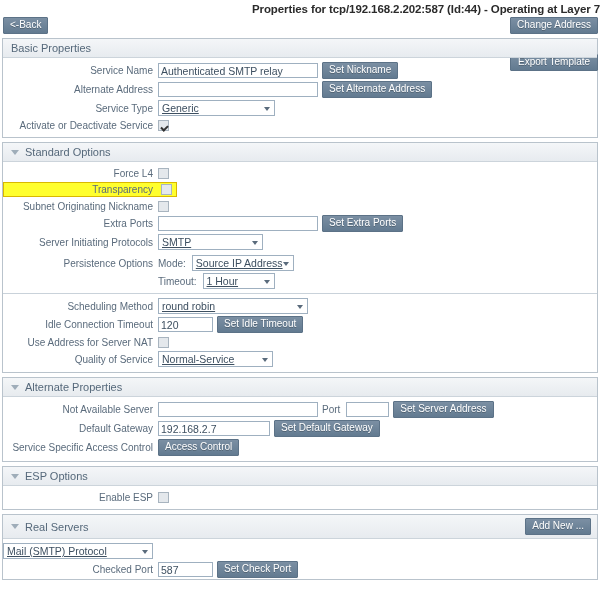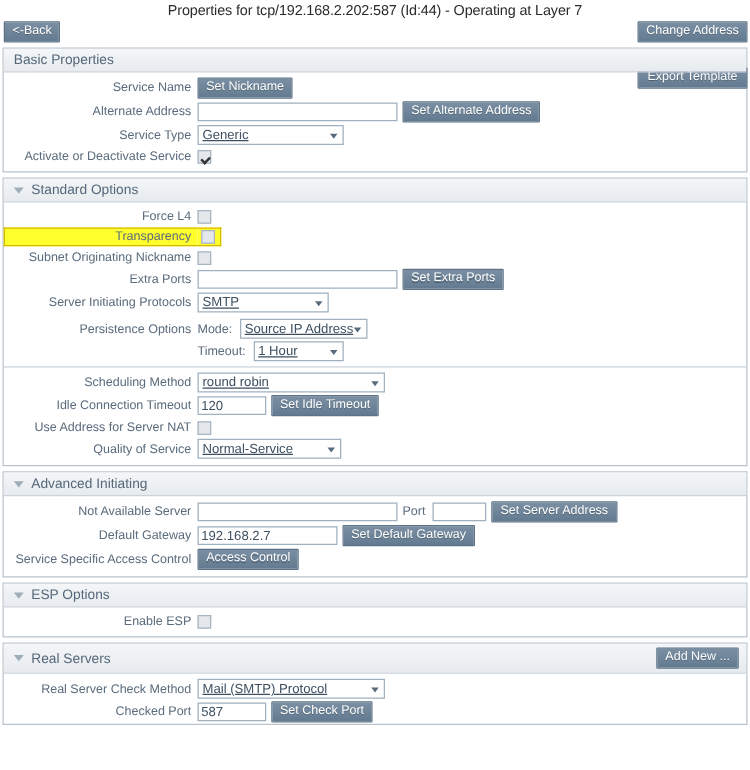--- a/index.html
+++ b/index.html
@@ -9,23 +9,23 @@
     background: #ffffff;
     font-family: "Liberation Sans", sans-serif;
     font-size: 10px;
     color: #4a5a6a;
     overflow: hidden;
   }
   .page { width: 600px; height: 616px; position: relative; }
 
   
   .title {
-    text-align: center;
+    text-align: right;
     font-size: 11.5px;
-    font-weight: normal;
+    font-weight: bold;
     color: #2b2b2b;
     padding: 3px 0 2px 0;
     letter-spacing: -0.1px;
   }
 
   
   .toolbar {
     display: flex;
     align-items: center;
     padding: 0 2px 0 3px;
@@ -203,20 +203,21 @@
 
   <div class="section">
     <div class="section-header">
       <span class="hdr-text">Basic Properties</span>
     </div>
     <div class="section-body">
 
       <div class="row">
         <div class="lbl">Service Name</div>
         <div class="ctl">
+          <input type="text" class="in-wide" value="Authenticated SMTP relay" style="">
           <button class="btn">Set Nickname</button>
         </div>
       </div>
 
       <div class="row">
         <div class="lbl">Alternate Address</div>
         <div class="ctl">
           <input type="text" class="in-wide" value="" style="">
           <button class="btn">Set Alternate Address</button>
         </div>
@@ -340,21 +341,21 @@
         </div>
       </div>
 
     </div>
   </div>
 
 
   <div class="section">
     <div class="section-header">
       <span class="caret"></span>
-      <span class="hdr-text">Advanced Initiating</span>
+      <span class="hdr-text">Alternate Properties</span>
     </div>
     <div class="section-body">
 
       <div class="row">
         <div class="lbl">Not Available Server</div>
         <div class="ctl">
           <input type="text" class="in-wide" value="" style="">
           <span class="inline-lbl">Port</span>
           <input type="text" class="in-port" value="" style="">
           <button class="btn">Set Server Address</button>
@@ -398,21 +399,20 @@
     <div class="section-header">
       <span class="caret"></span>
       <span class="hdr-text">Real Servers</span>
       <span class="hdr-right">
         <button class="btn">Add New ...</button>
       </span>
     </div>
     <div class="section-body" style="padding-bottom:0;">
 
       <div class="row">
-        <div class="lbl">Real Server Check Method</div>
         <div class="ctl">
           <span class="selwrap">
             <span class="fakesel sel-check">Mail (SMTP) Protocol</span>
           </span>
         </div>
       </div>
 
       <div class="row">
         <div class="lbl">Checked Port</div>
         <div class="ctl">

